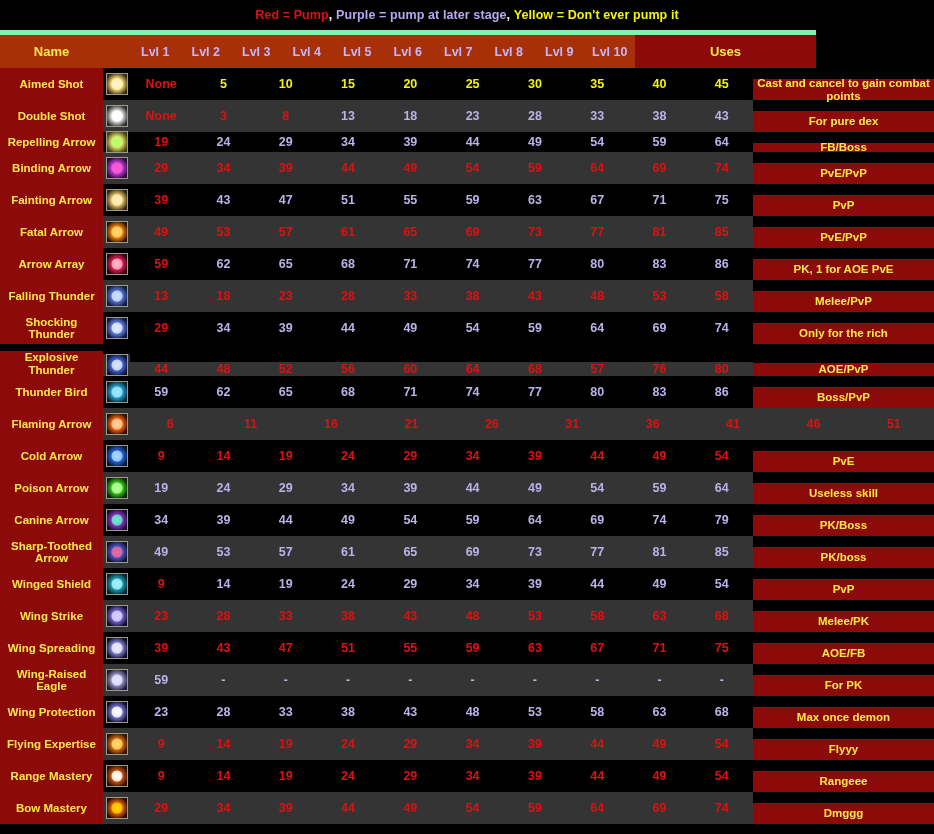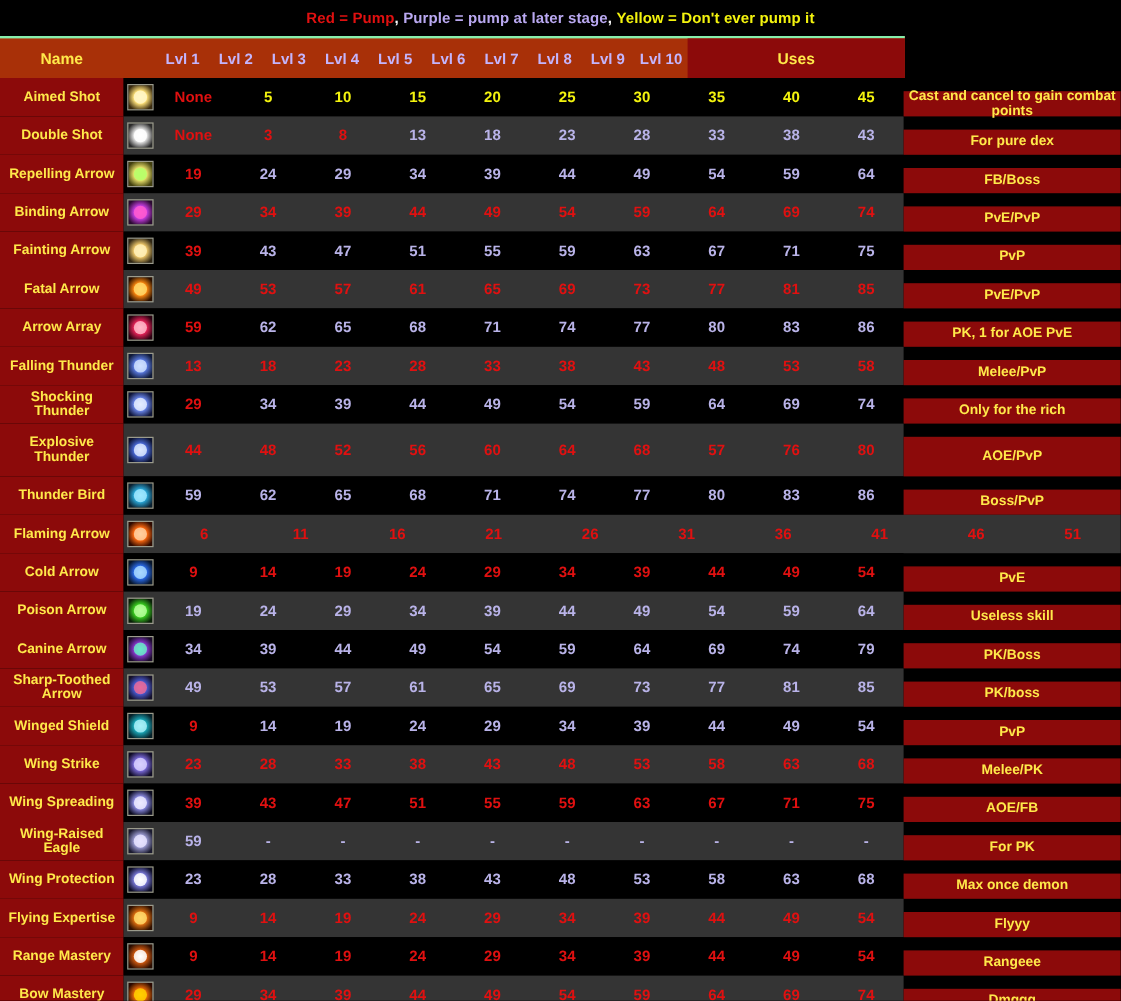--- a/index.html
+++ b/index.html
@@ -13,23 +13,23 @@
   
   .legend{
     height:30px;width:934px;background:#000;
     display:flex;align-items:center;justify-content:center;
     font-size:12.5px;font-weight:bold;letter-spacing:.1px;
   }
   .legend span{white-space:pre;}
 
   
   .thead{
-    display:flex;height:33px;width:754px;
+    display:flex;height:33px;width:816px;
     background:#a83008;
-    border-top:2px solid #86efac;
+    border-top:5px solid #86efac;
   }
   .thead .h-name{
     width:103px;flex:0 0 103px;
     display:flex;align-items:center;justify-content:center;
     color:#ffe94a;font-weight:bold;font-size:13px;
   }
   .thead .h-icon{width:27px;flex:0 0 27px;}
   .thead .h-lvls{flex:1 1 auto;display:flex;}
   .thead .h-lvl{
     flex:1 1 0;display:flex;align-items:center;justify-content:center;
@@ -151,21 +151,21 @@
           <div class="cell v-purple">13</div>
           <div class="cell v-purple">18</div>
           <div class="cell v-purple">23</div>
           <div class="cell v-purple">28</div>
           <div class="cell v-purple">33</div>
           <div class="cell v-purple">38</div>
           <div class="cell v-purple">43</div>
         </div>
         <div class="c-uses">For pure dex</div>
       </div>
-      <div class="row dark" style="height: 32px;">
+      <div class="row dark" style="height: 20px;">
         <div class="c-name">Repelling Arrow</div>
         <div class="c-icon">
           <span class="ico" style="background: radial-gradient(circle, rgb(182, 255, 106) 0%, rgb(232, 224, 106) 38%, rgb(67, 64, 15) 82%);">
             <i style="background: rgb(182, 255, 106); opacity: 0.85;"></i>
           </span>
         </div>
         <div class="cells">
           <div class="cell v-red">19</div>
           <div class="cell v-purple">24</div>
           <div class="cell v-purple">29</div>
@@ -298,21 +298,21 @@
           <div class="cell v-purple">44</div>
           <div class="cell v-purple">49</div>
           <div class="cell v-purple">54</div>
           <div class="cell v-purple">59</div>
           <div class="cell v-purple">64</div>
           <div class="cell v-purple">69</div>
           <div class="cell v-purple">74</div>
         </div>
         <div class="c-uses">Only for the rich</div>
       </div>
-      <div class="row light" style="height: 44px;">
+      <div class="row light" style="height: 32px; align-items: flex-end;">
         <div class="c-name">Explosive Thunder</div>
         <div class="c-icon">
           <span class="ico" style="background: radial-gradient(circle, rgb(220, 232, 255) 0%, rgb(74, 106, 216) 38%, rgb(12, 18, 48) 82%);">
             <i style="background: rgb(220, 232, 255); opacity: 0.85;"></i>
           </span>
         </div>
         <div class="cells">
           <div class="cell v-red">44</div>
           <div class="cell v-red">48</div>
           <div class="cell v-red">52</div>

